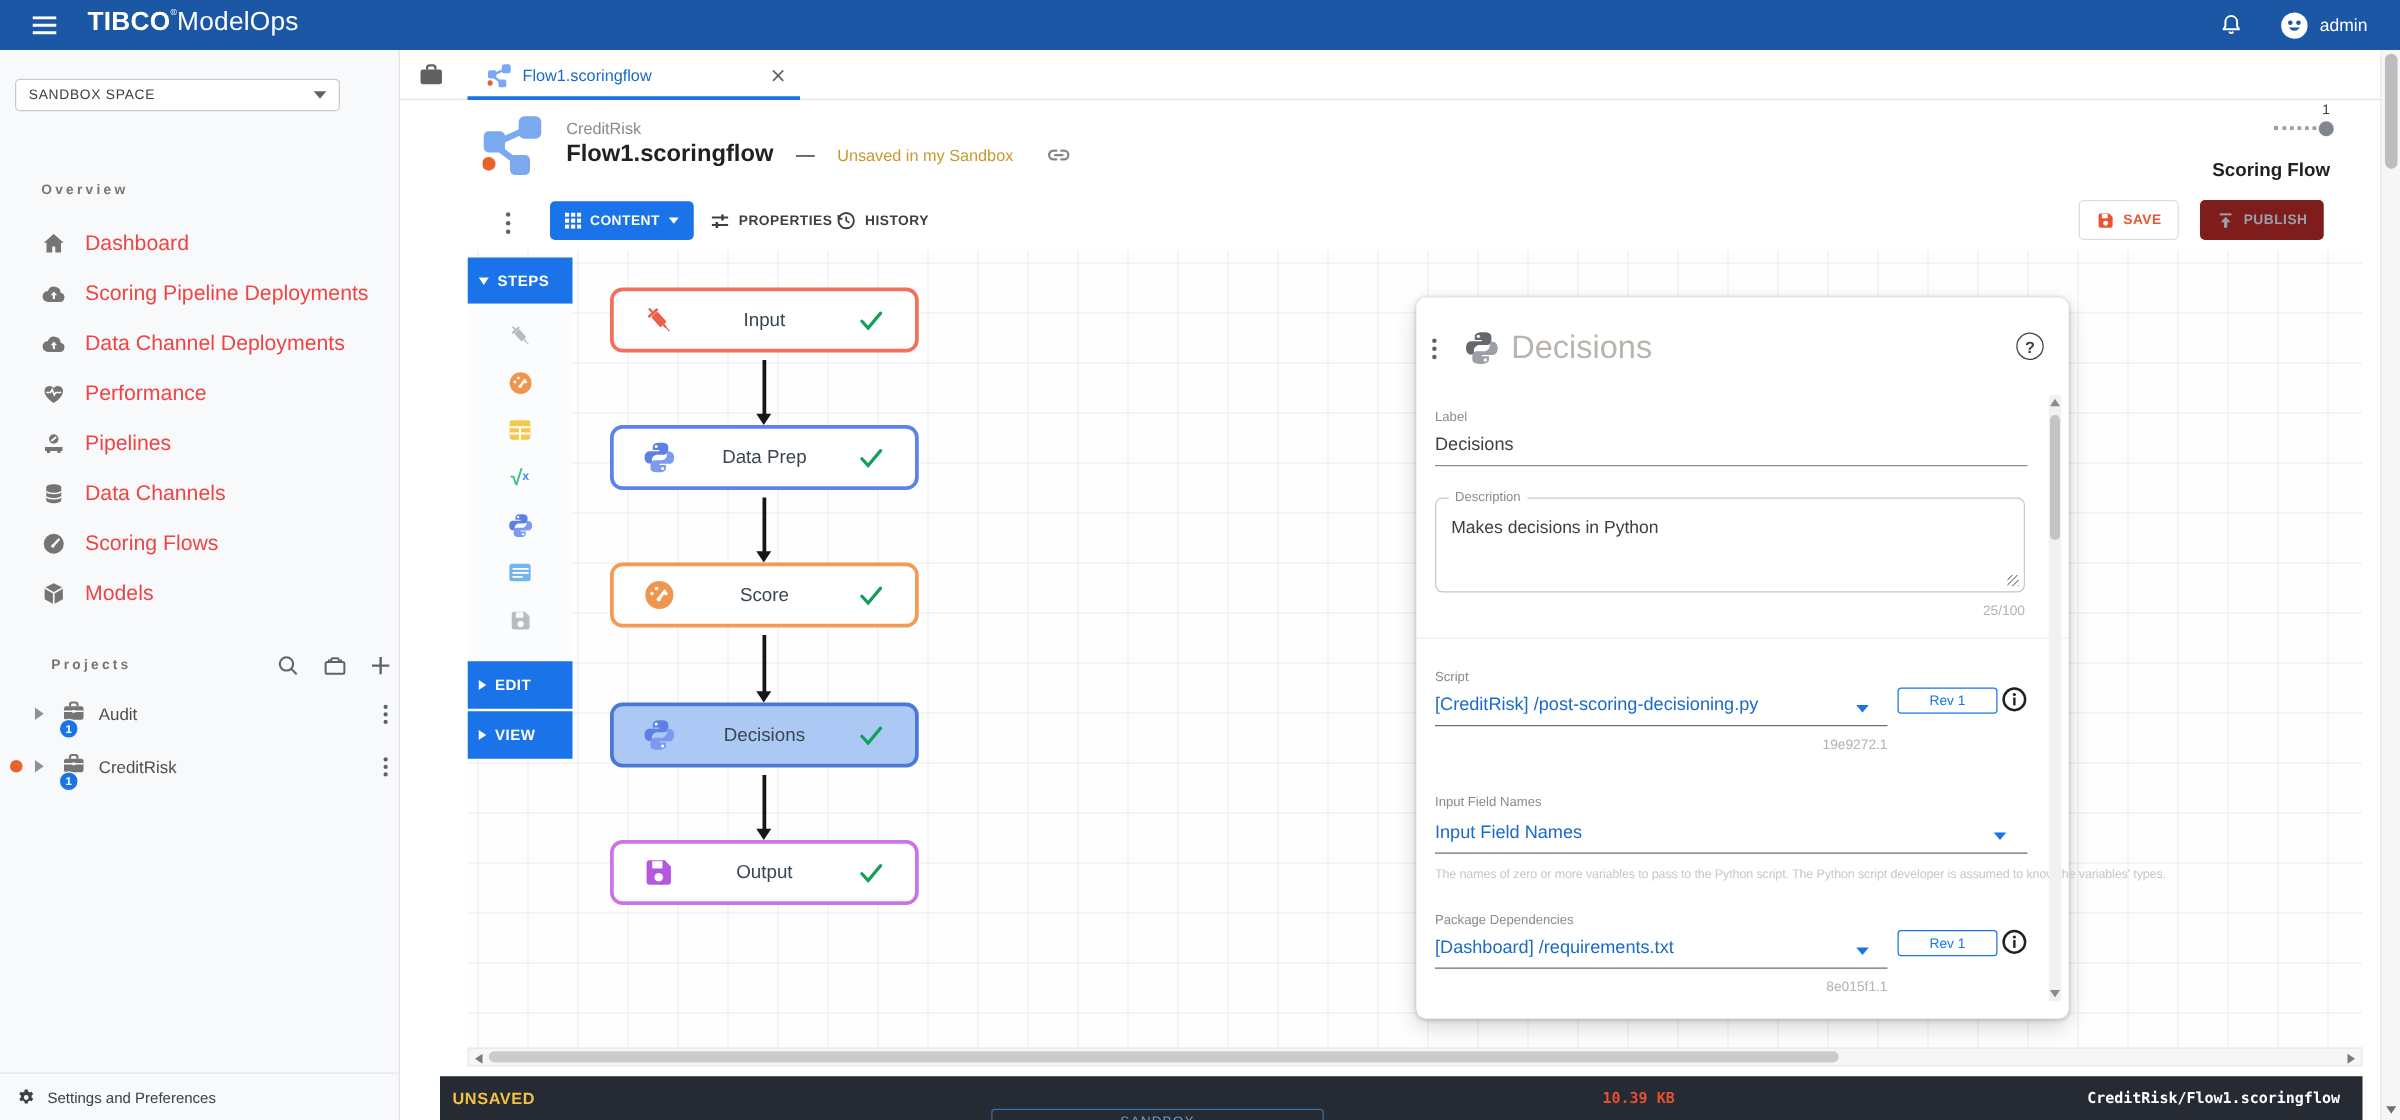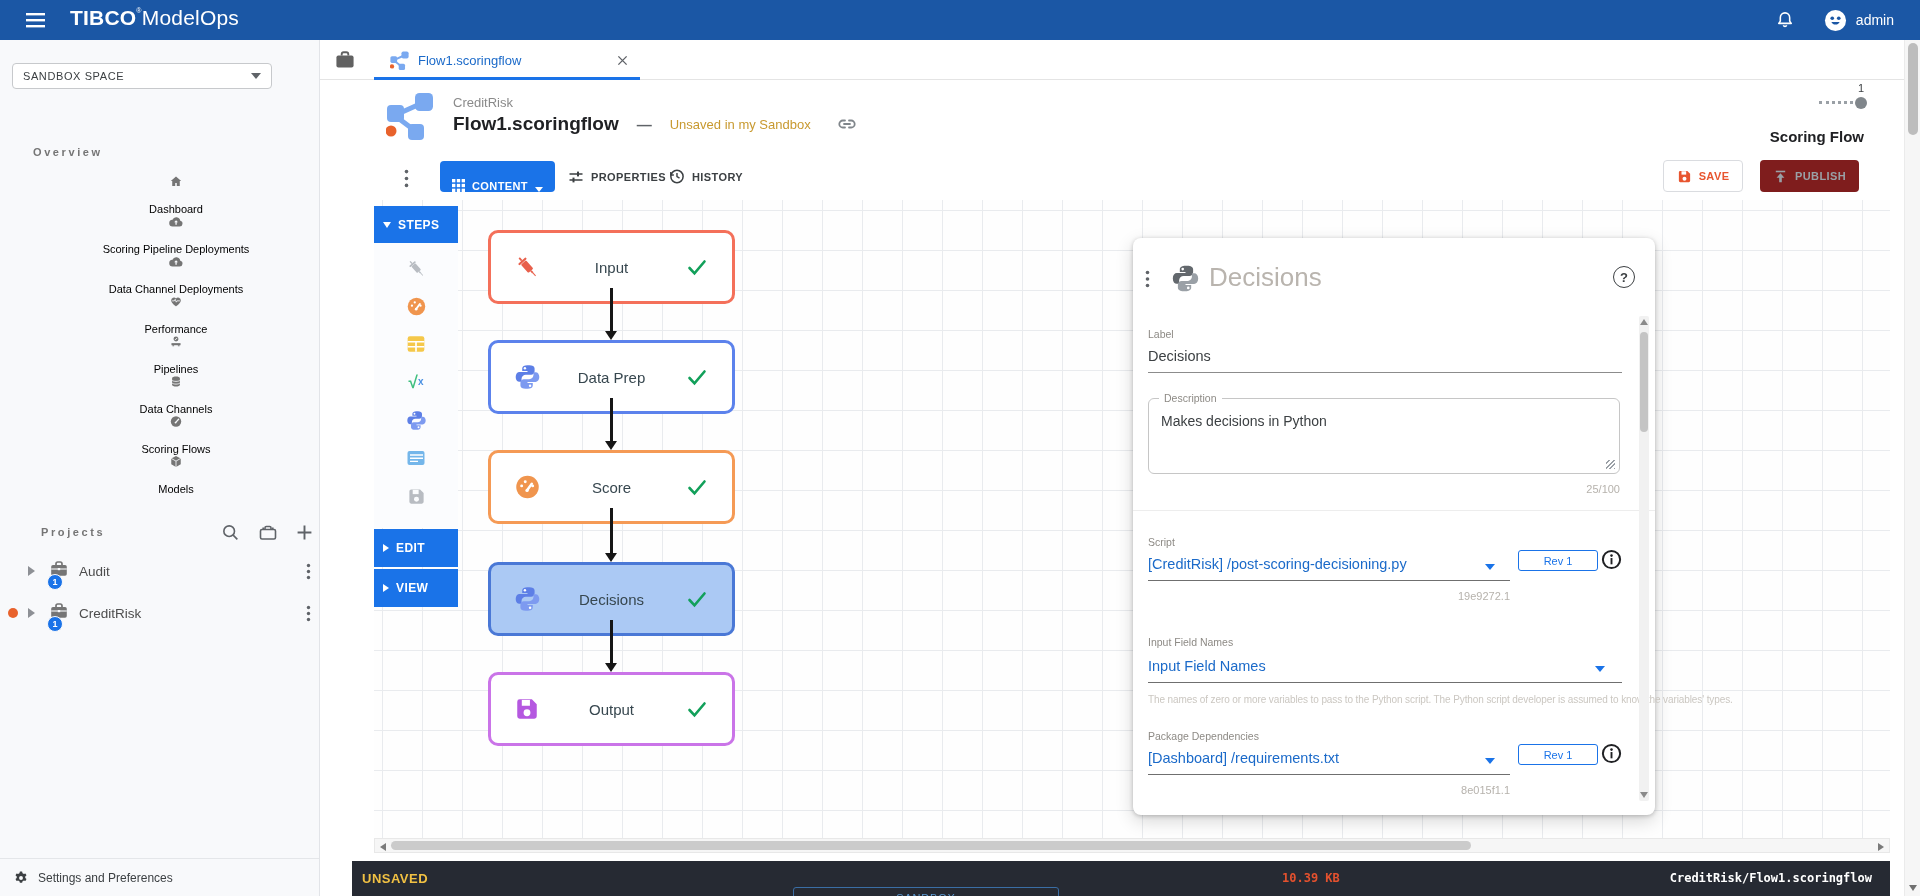--- a/index.html
+++ b/index.html
@@ -21,21 +21,21 @@
   .sidebar{position:absolute;left:0;top:40px;width:320px;height:856px;background:#f8f9fb;
            border-right:1px solid #e2e4e8;box-sizing:border-box;z-index:10;}
   .space-select{position:absolute;left:12px;top:23px;width:260px;height:26px;background:#fff;
                 border:1px solid #c7c9cc;border-radius:4px;display:flex;align-items:center;
                 padding:0 10px;box-sizing:border-box;font-size:11px;color:#3c4043;letter-spacing:.6px;cursor:pointer;}
   .space-select .tri{margin-left:auto;width:0;height:0;border-left:5px solid transparent;
                      border-right:5px solid transparent;border-top:6px solid #5f6368;}
   .side-label{position:absolute;left:33px;font-size:11px;font-weight:700;letter-spacing:2.6px;color:#757575;}
   .nav{position:absolute;left:0;top:135px;width:100%;}
   .nav-item{height:40px;display:flex;align-items:center;gap:15px;padding-left:33px;cursor:pointer;
-            font-size:11px;color:#000000;flex-direction:column;}
+            font-size:17px;color:#ef4444;}
   .proj-head{position:absolute;left:0;top:477px;width:100%;height:30px;display:flex;align-items:center;}
   .proj-head .side-label2{margin-left:41px;font-size:11px;font-weight:700;letter-spacing:2.6px;color:#757575;}
   .proj-icons{margin-left:auto;margin-right:6px;display:flex;align-items:center;gap:18px;}
   .proj-row{position:absolute;left:0;width:100%;height:40px;display:flex;align-items:center;cursor:pointer;}
   .proj-row .exp{width:0;height:0;border-top:5px solid transparent;border-bottom:5px solid transparent;
                  border-left:7px solid #8d9095;margin-left:28px;}
   .case-wrap{position:relative;margin-left:14px;}
   .badge{position:absolute;left:-2px;bottom:-7px;width:14px;height:14px;border-radius:50%;background:#1a73e8;
          color:#fff;font-size:9px;font-weight:700;display:flex;align-items:center;justify-content:center;
          border:1px solid #f8f9fb;}
@@ -67,21 +67,21 @@
 
   .rev-widget{position:absolute;right:55px;top:42px;width:46px;}
   .rev-num{text-align:right;font-size:11px;color:#3c4043;padding-right:1px;}
   .rev-track{position:relative;margin-top:7px;border-top:3px dotted #9aa0a6;width:40px;}
   .rev-dot{position:absolute;right:-8px;top:-7px;width:12px;height:12px;border-radius:50%;background:#80868b;cursor:pointer;}
   .type-label{position:absolute;right:56px;top:88px;font-size:15px;font-weight:700;color:#202124;}
 
   .kebab-btn{position:absolute;left:82px;top:127px;cursor:pointer;padding:2px;}
   .btn-content{position:absolute;left:120px;top:121px;height:31px;padding:0 12px;background:#1a73e8;border:none;
                border-radius:4px;color:#fff;font-size:11px;font-weight:700;letter-spacing:.4px;
-               display:flex;align-items:flex-end;gap:7px;cursor:pointer;font-family:inherit;}
+               display:flex;align-items:center;gap:7px;cursor:pointer;font-family:inherit;}
   .btn-content .tri{width:0;height:0;border-left:4.5px solid transparent;border-right:4.5px solid transparent;
                     border-top:5.5px solid #fff;}
   .btn-flat{position:absolute;top:121px;height:31px;background:none;border:none;display:flex;align-items:center;gap:7px;
             font-size:11px;font-weight:700;letter-spacing:.4px;color:#3c4043;cursor:pointer;font-family:inherit;}
   .btn-properties{left:242px;}
   .btn-history{left:342px;}
   .btn-save{position:absolute;left:1343px;top:120px;width:80px;height:32px;background:#fff;border:1px solid #dadce0;
             border-radius:4px;display:flex;align-items:center;justify-content:center;gap:7px;cursor:pointer;
             font-size:11px;font-weight:700;letter-spacing:.4px;color:#e8552f;font-family:inherit;}
   .btn-publish{position:absolute;left:1440px;top:120px;width:99px;height:32px;background:#7f1d1d;border:none;
@@ -100,21 +100,21 @@
   .strip-btn .tri-r{width:0;height:0;border-top:4.5px solid transparent;border-bottom:4.5px solid transparent;border-left:6px solid #fff;}
   #steps-btn{top:6px;}
   .palette{position:absolute;left:0;top:43px;width:84px;height:285px;background:#fbfcfe;display:flex;
            flex-direction:column;align-items:center;padding-top:14px;box-sizing:border-box;gap:16px;}
   .pal-ic{width:22px;height:22px;display:flex;align-items:center;justify-content:center;cursor:grab;}
   .sqrtg{font-size:17px;font-weight:700;color:#3fbf7f;line-height:1;}
   .sqrtg .sx{font-size:10px;color:#4a90e2;font-weight:700;}
   #edit-btn{top:329px;height:38px;}
   #view-btn{top:368px;height:38px;margin-top:1px;top:368px;}
 
-  .node{position:absolute;left:114px;width:247px;height:74px;background:#fff;border:3px solid #999;
+  .node{position:absolute;left:114px;width:247px;height:52px;background:#fff;border:3px solid #999;
         border-radius:10px;box-sizing:border-box;cursor:pointer;}
   .node .n-icon{position:absolute;left:23px;top:50%;transform:translateY(-50%);display:flex;}
   .node .n-label{position:absolute;left:0;width:100%;top:50%;transform:translateY(-50%);
                  text-align:center;font-size:15px;color:#37474f;}
   .node .n-check{position:absolute;right:24px;top:50%;transform:translateY(-50%);display:flex;}
   .node-input{border-color:#f4705a;top:30px;}
   .node-dataprep{border-color:#5c82ec;top:140px;}
   .node-score{border-color:#f59a55;top:250px;}
   .node-decisions{border-color:#4a78d6;background:#abc9f4;top:362px;}
   .node-output{border-color:#ca74e8;top:472px;}

